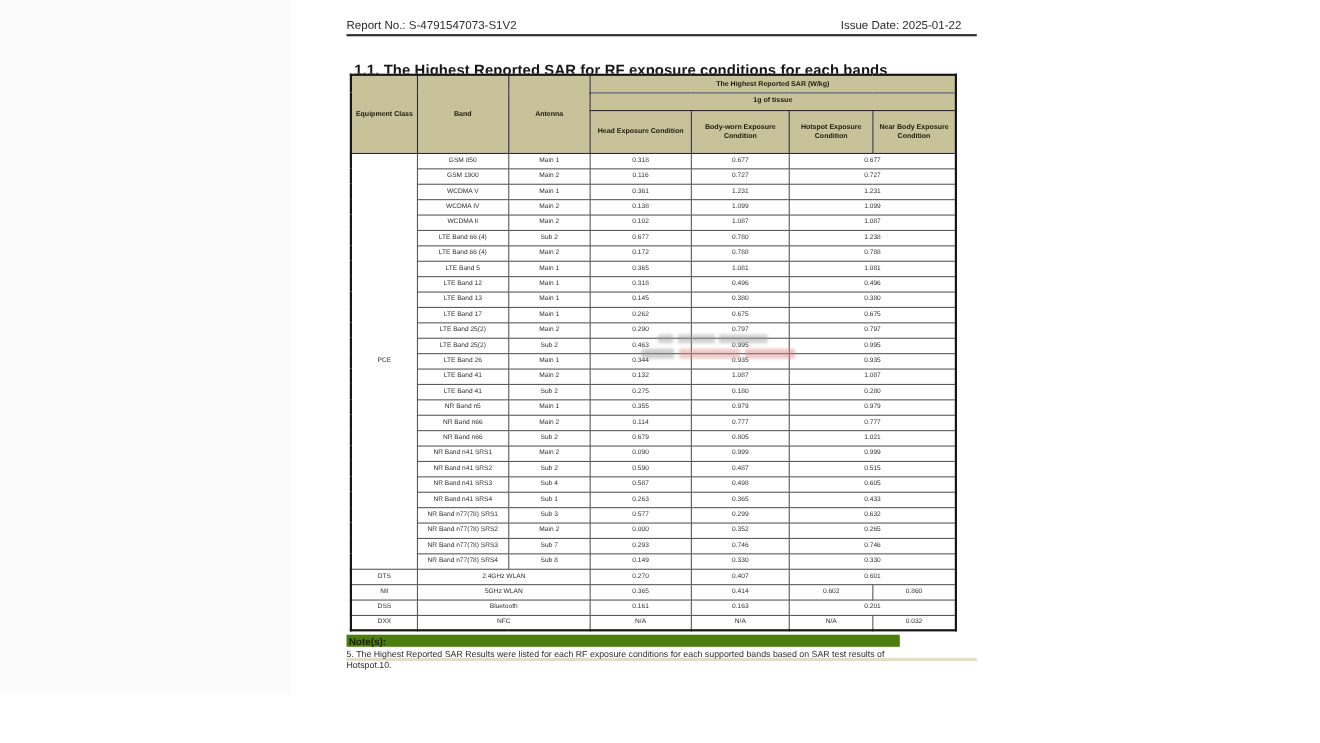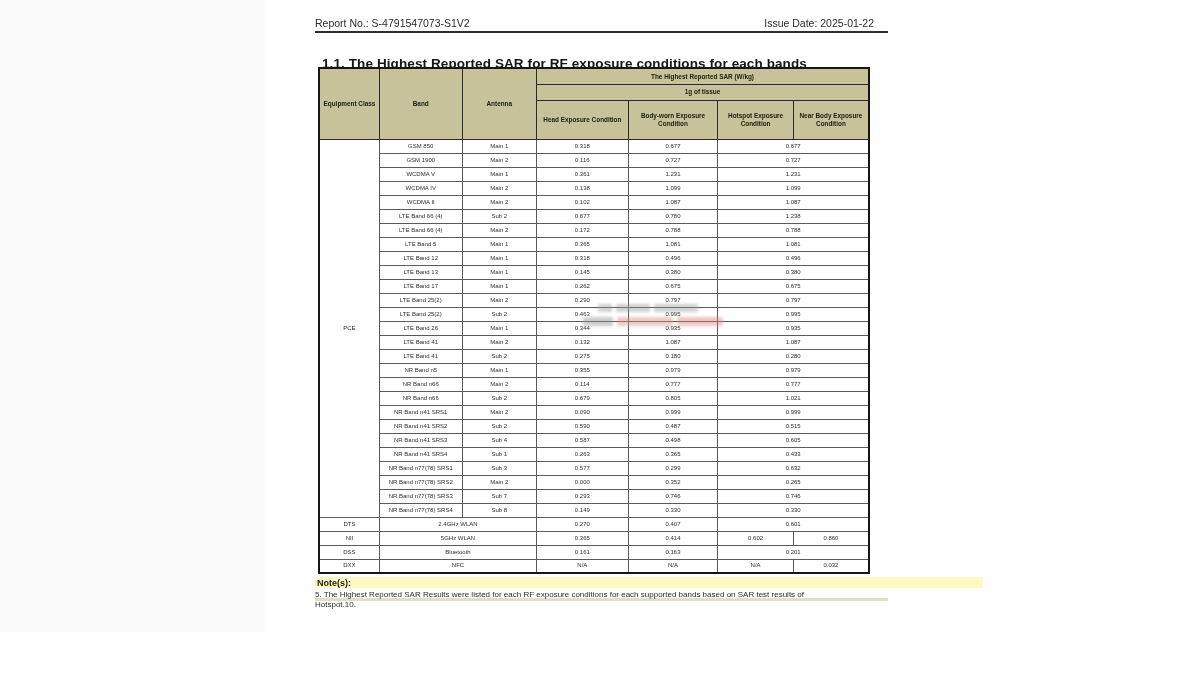--- a/index.html
+++ b/index.html
@@ -12,21 +12,21 @@
   .section-title{position:absolute;left:322px;top:40px;width:566px;font-size:13.5px;font-weight:bold;color:#161616;letter-spacing:.1px;margin-top:16px;}
   .tablewrap{position:absolute;left:318px;top:67px;}
   table.sar{border-collapse:collapse;table-layout:fixed;width:552px;border:2px solid #161616;background:#fff;}
   table.sar th, table.sar td{border:1px solid #5a5a5a;padding:0;text-align:center;vertical-align:middle;
      font-size:6px;line-height:7px;color:#2e2e2e;overflow:hidden;}
   table.sar th{background:#c8c29b;font-weight:bold;font-size:6.4px;line-height:7.5px;color:#20200f;
      border:1px solid #2a2a2a;}
   tr.hrow1{height:16px;} tr.hrow2{height:16px;} tr.hrow3{height:39px;}
   tr.drow{height:14px;} 
   td.cls{font-size:6.4px;color:#2e2e2e;background:#fff;}
-  .note-bar{position:absolute;left:315px;top:577px;width:668px;height:11px;background:#fef9c3;
+  .note-bar{position:absolute;left:315px;top:577px;width:503px;height:11px;background:#4d7c0f;
             display:flex;align-items:center;}
   .note-bar span{font-size:9px;font-weight:bold;color:#1d1d0e;padding-left:2px;line-height:10px;}
   .note-text{position:absolute;left:315px;top:590px;width:573px;font-size:8px;line-height:10px;color:#2c2c2c;}
   .note-stripe{position:absolute;left:315px;top:598px;width:573px;height:3px;background:#c8c29b;opacity:.55;}
   .wm{position:absolute;filter:blur(1.6px);opacity:.45;border-radius:2px;}
   .wm-line1{left:598px;top:304px;width:100px;height:8px;
      background:linear-gradient(90deg,#9a9a9a 0 14px,transparent 14px 18px,#9a9a9a 18px 52px,transparent 52px 56px,#9a9a9a 56px 100%);}
   .wm-line2{left:583px;top:317px;width:140px;height:9px;
      background:linear-gradient(90deg,#8f8f8f 0 30px,transparent 30px 34px,#d98a8a 34px 90px,transparent 90px 94px,#d97f7f 94px 100%);}
 </style>

